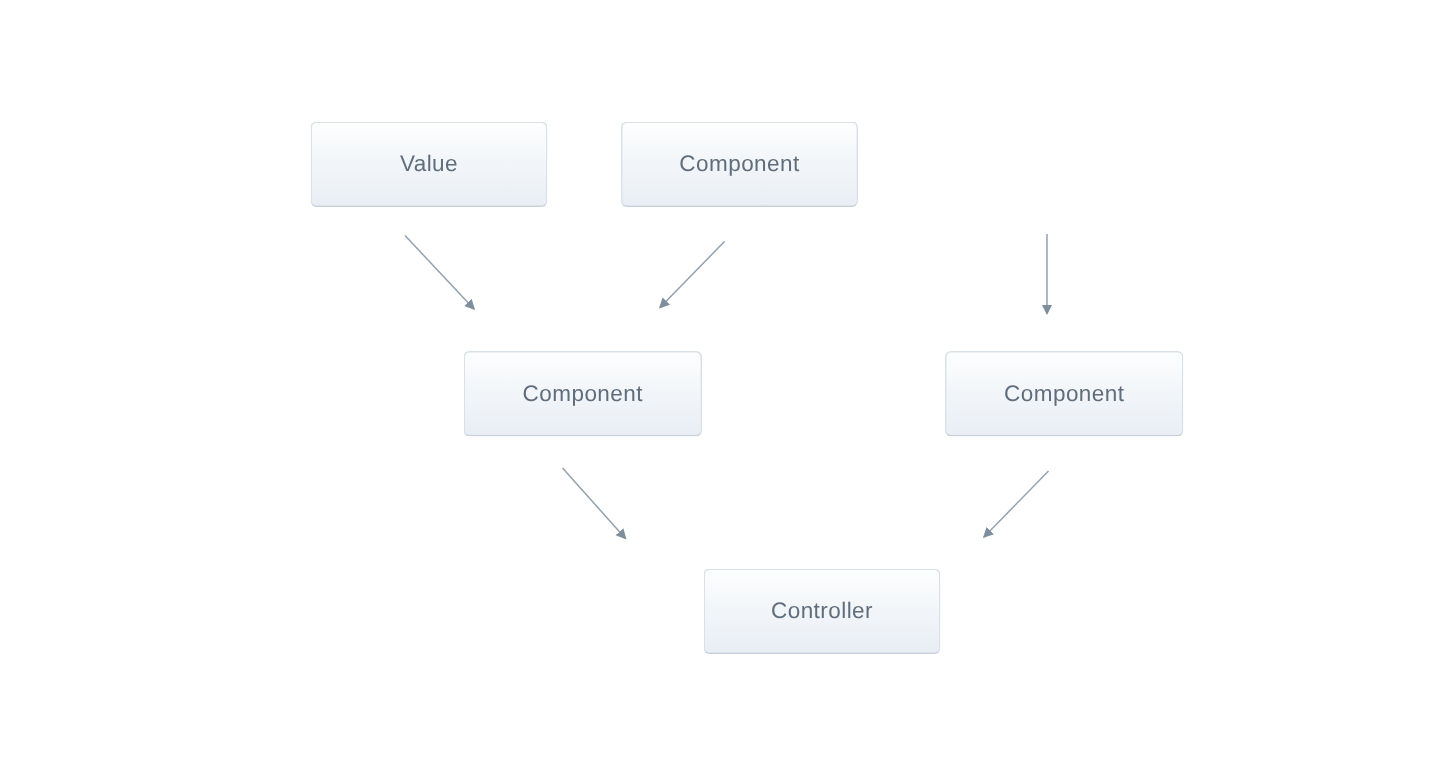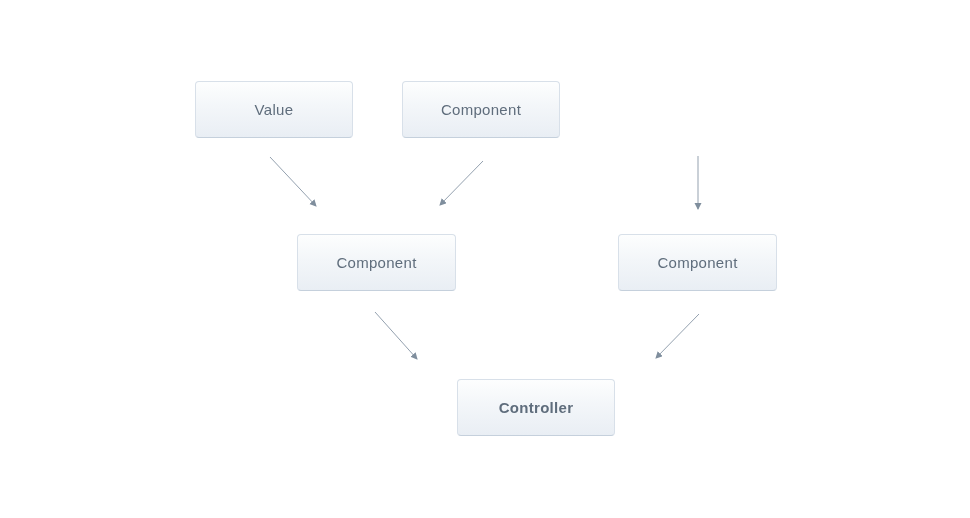--- a/index.html
+++ b/index.html
@@ -31,27 +31,28 @@
     justify-content: center;
     height: 57px;
     background: linear-gradient(180deg, #fdfefe 0%, #f3f6f9 45%, #e9eef4 100%);
     border: 1px solid #d8e0e9;
     border-bottom-color: #c5d0dc;
     border-radius: 4px;
     color: #5f6d7c;
     font-size: 15px;
     letter-spacing: 0.3px;
     text-align: center;
+    margin-left: 12px;
   }
   .node-value           { left: 195px; top: 81px;  width: 158px; }
   .node-component-top   { left: 402px; top: 81px;  width: 158px; }
   .node-factory         { left: 617px; top: 81px;  width: 160px; }
   .node-component-left  { left: 297px; top: 234px; width: 159px; }
   .node-component-right { left: 618px; top: 234px; width: 159px; }
-  .node-controller      { left: 457px; top: 379px; width: 158px; font-weight: bold; }
+  .node-controller      { left: 457px; top: 379px; width: 158px; }
 </style>
 </head>
 <body>
 
 <div class="canvas">
 
   <svg class="edges" viewBox="0 0 970 518" xmlns="http://www.w3.org/2000/svg">
     <defs>
       <marker id="arrowhead" markerWidth="8" markerHeight="8" refX="6" refY="3.5" orient="auto" markerUnits="userSpaceOnUse">
         <path d="M0,0 L7,3.5 L0,7 Z" fill="#7f8e9d"></path>

